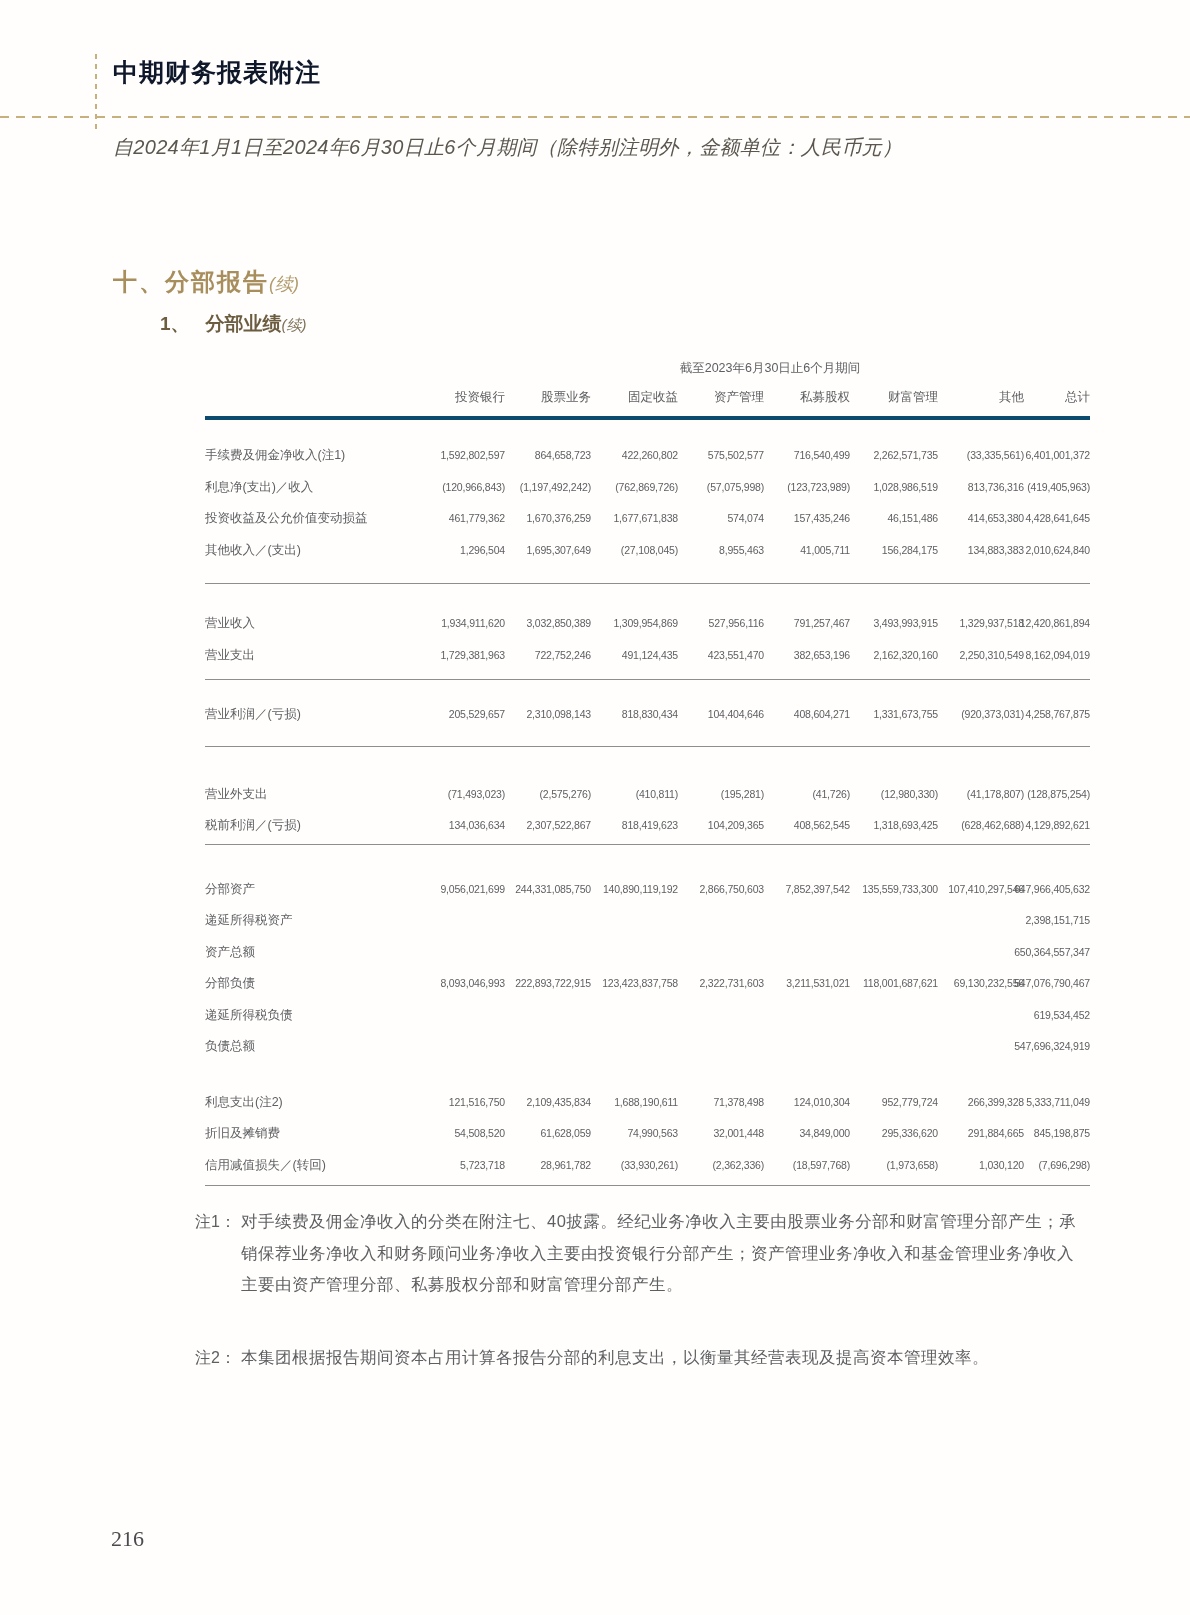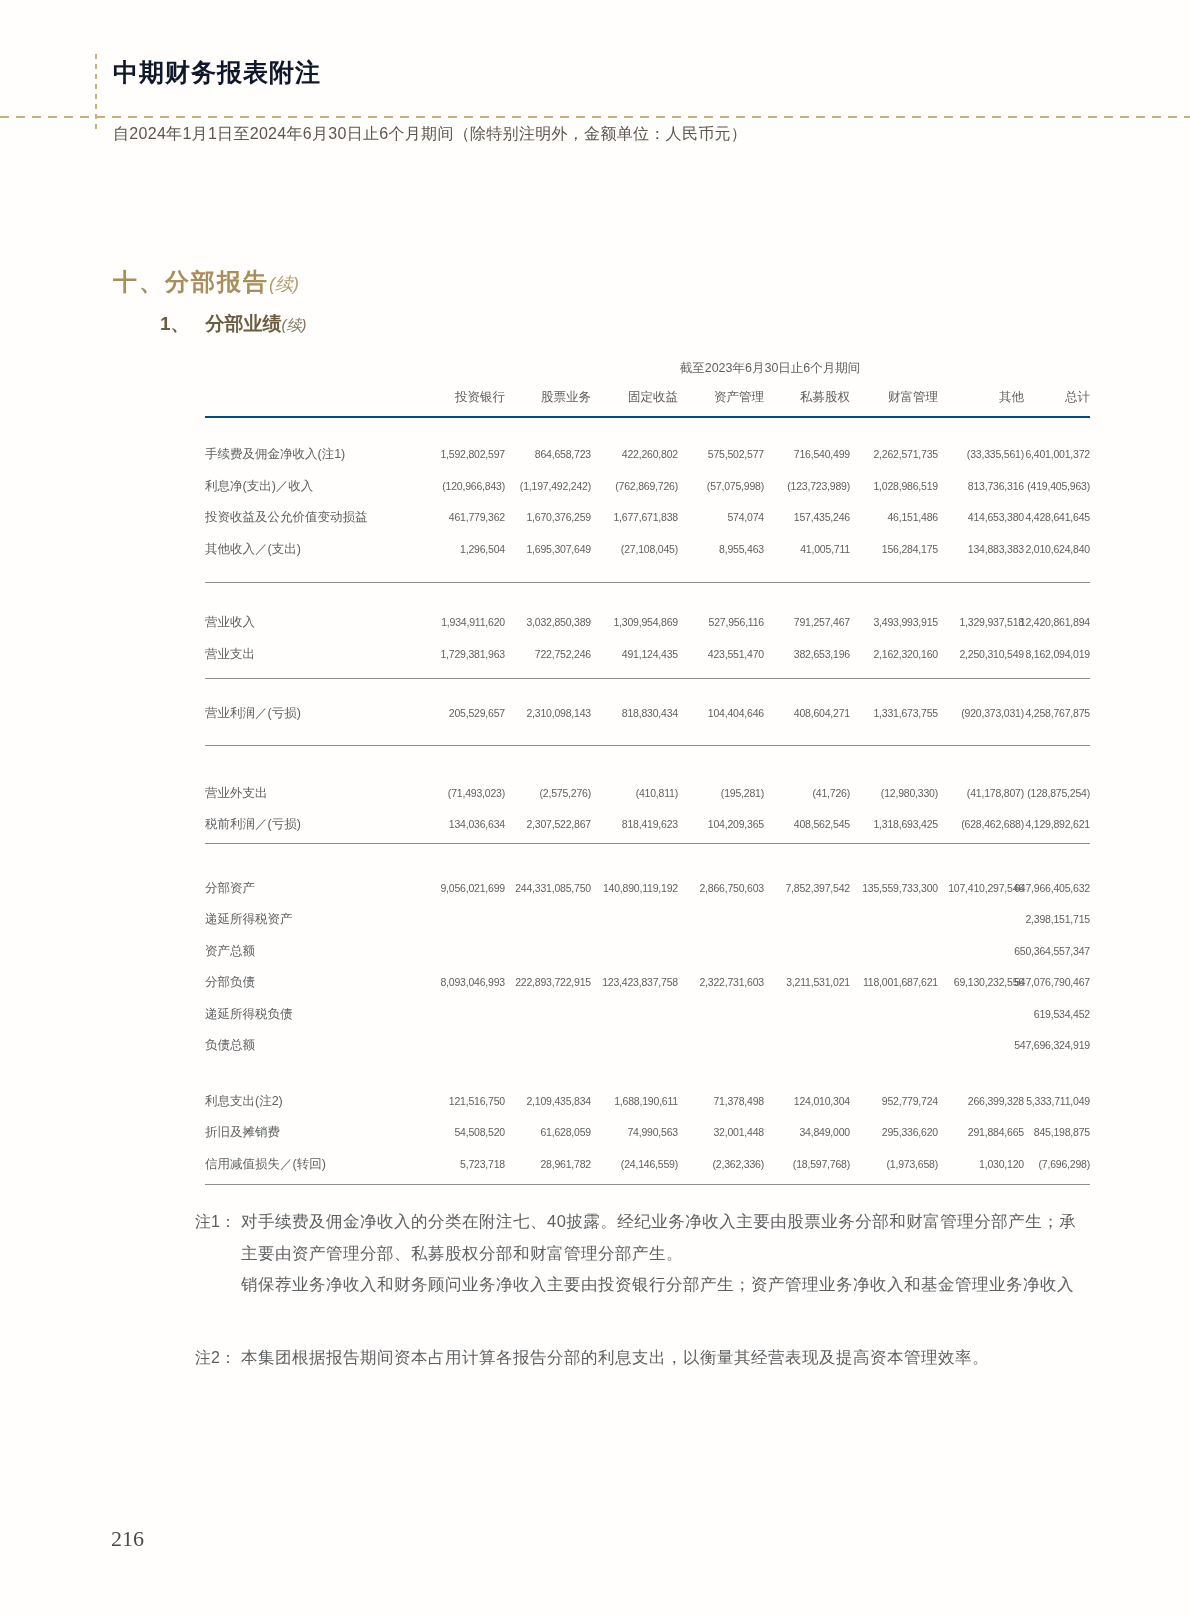--- a/index.html
+++ b/index.html
@@ -7,36 +7,36 @@
     position:relative;width:1190px;height:1615px;background:#fffefd;overflow:hidden;
     font-family:"Liberation Sans","DejaVu Sans",sans-serif;color:#5e5f61;
   }
   
   .v-dash{position:absolute;left:95px;top:54px;width:2px;height:80px;
     background:repeating-linear-gradient(180deg,#c8b07c 0 5px,transparent 5px 10px);}
   .h-dash{position:absolute;left:0;top:116px;width:1190px;height:2px;
     background:repeating-linear-gradient(90deg,#c8b07c 0 9px,transparent 9px 16px);}
   .header-title{position:absolute;left:113px;top:56px;font-size:25px;font-weight:bold;
     color:#0f172a;letter-spacing:1px;}
-  .header-subtitle{position:absolute;left:113px;top:124px;font-size:16px;
+  .header-subtitle{position:absolute;left:113px;top:134px;font-size:20px;font-style:italic;
     color:#5b574e;letter-spacing:0.3px;}
   
   .sec-title{position:absolute;left:113px;top:266px;font-size:24px;font-weight:bold;
     color:#a88e5c;letter-spacing:2px;}
   .sec-title .suffix{font-size:18px;font-weight:normal;font-style:italic;letter-spacing:0;color:#b29b6d;}
   .sub-title{position:absolute;left:160px;top:311px;font-size:19px;font-weight:bold;color:#6c5d41;}
   .sub-title .num{margin-right:16px;}
   .sub-title .suffix{font-size:15px;font-weight:normal;font-style:italic;color:#7e7158;}
   
   .table-wrap{position:absolute;left:205px;top:360px;width:885px;}
   table{width:885px;border-collapse:collapse;table-layout:fixed;}
   th{font-weight:normal;color:#5e5f61;}
   .period-th{font-size:12.5px;text-align:center;padding:0 0 12px 30px;}
   .col-th{font-size:12.5px;text-align:right;vertical-align:bottom;padding:0 0 10px 0;
-    border-bottom:2px solid #0c4a6e;white-space:nowrap;}
+    border-bottom:4px solid #0c4a6e;white-space:nowrap;}
   tbody td{padding:0;}
   tr.vrow{height:31.5px;}
   td.label{white-space:nowrap;font-size:12.5px;color:#5e5f61;}
   td.num{position:relative;}
   td.num span{position:absolute;right:0;top:0;line-height:31.5px;white-space:nowrap;
     font-size:10.5px;letter-spacing:-0.2px;color:#5e5f61;}
   tr.rule-row td{padding:0;}
   tr.rule-row .rule{height:1px;background:#8e8e8e;}
   
   .notes{position:absolute;left:195px;top:1206px;width:890px;}
@@ -549,21 +549,21 @@
           </tr>
           <tr class="vrow">
             <td class="label">信用减值损失／(转回)</td>
             <td class="num">
               <span>5,723,718</span>
             </td>
             <td class="num">
               <span>28,961,782</span>
             </td>
             <td class="num">
-              <span>(24,146,559)</span>
+              <span>(33,930,261)</span>
             </td>
             <td class="num">
               <span>(2,362,336)</span>
             </td>
             <td class="num">
               <span>(18,597,768)</span>
             </td>
             <td class="num">
               <span>(1,973,658)</span>
             </td>
@@ -584,22 +584,22 @@
           </tr>
         </tbody>
     </table>
   </div>
 
   <div class="notes" id="notes">
       <div class="note">
         <div class="note-label">注1：</div>
         <div class="note-text">
           <div>对手续费及佣金净收入的分类在附注七、40披露。经纪业务净收入主要由股票业务分部和财富管理分部产生；承</div>
+          <div>销保荐业务净收入和财务顾问业务净收入主要由投资银行分部产生；资产管理业务净收入和基金管理业务净收入</div>
           <div>主要由资产管理分部、私募股权分部和财富管理分部产生。</div>
-          <div>销保荐业务净收入和财务顾问业务净收入主要由投资银行分部产生；资产管理业务净收入和基金管理业务净收入</div>
         </div>
       </div>
       <div class="note">
         <div class="note-label">注2：</div>
         <div class="note-text">
           <div>本集团根据报告期间资本占用计算各报告分部的利息支出，以衡量其经营表现及提高资本管理效率。</div>
         </div>
       </div>
     </div>
 

